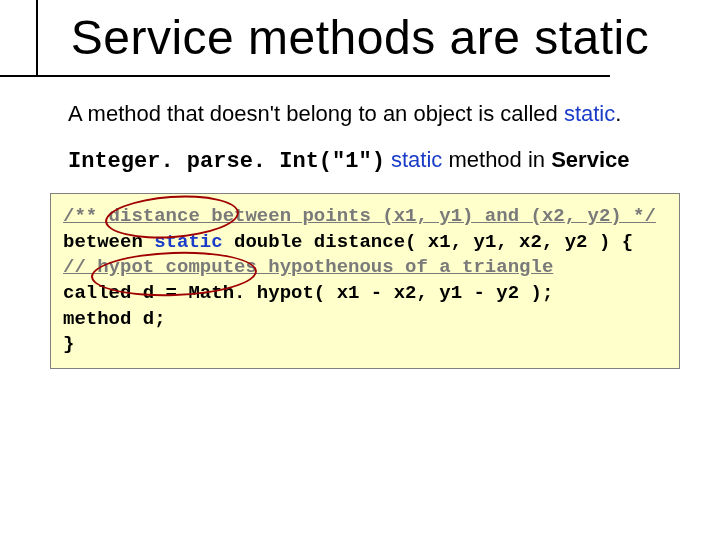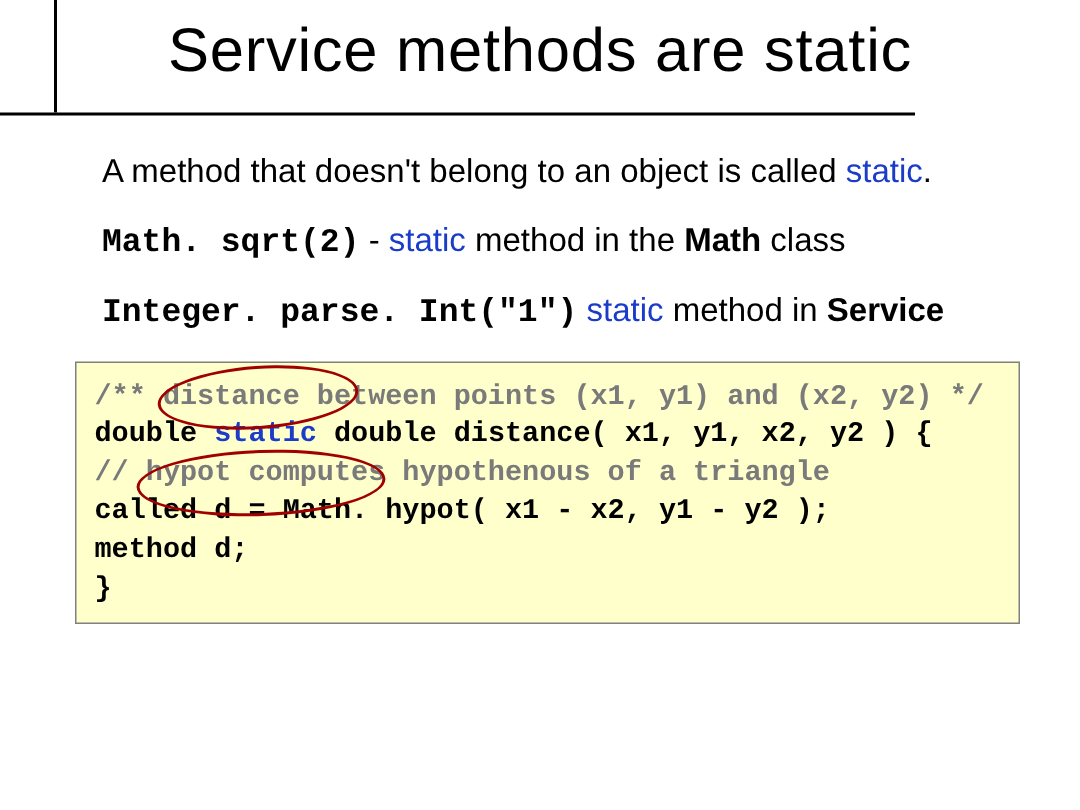--- a/index.html
+++ b/index.html
@@ -19,21 +19,21 @@
     box-sizing: border-box;
   }
   .title-wrap {
     position: absolute;
     left: 0;
     right: 0;
     top: 10px;
     text-align: center;
   }
   .title {
-    font-size: 41px;
+    font-size: 48px;
     font-weight: 400;
     letter-spacing: 0.5px;
   }
   .rule-v {
     position: absolute;
     left: 36px;
     top: 0;
     width: 0;
     height: 75px;
     border-left: 2px solid #000;
@@ -67,21 +67,21 @@
     border: 1px solid #808080;
     background: #ffffcc;
     padding: 10px 12px 10px 12px;
     font-family: "Courier New", Courier, monospace;
     font-weight: bold;
     font-size: 19px;
     line-height: 1.35;
     white-space: pre;
     position: relative;
   }
-  .code-grey { color: #7a7a7a; }
+  .code-grey { color: #7a7a7a; text-decoration: underline; }
   .code-blue { color: #1a3cc8; }
   .oval {
     position: absolute;
     border: 2px solid #a00000;
     border-radius: 50%;
     pointer-events: none;
   }
   .oval1 {
     left: 54px;
     top: 2px;
@@ -108,30 +108,27 @@
   <div class="title-wrap">
     <span class="title">Service methods are static</span>
   </div>
 
   <div class="body">
 
     <p class="p">
       <span>A method that doesn't belong to an object is called </span><span class="blue">static</span><span>.</span>
     </p>
 
-    <p class="p">
-      <span class="mono">Math. sqrt(2)</span><span> - </span><span class="blue">static</span><span> method in the </span><b>Math</b><span> class</span>
-    </p>
 
     <p class="p">
       <span class="mono">Integer. parse. Int("1")</span><span> </span><span class="blue">static</span><span> method in </span><b>Service</b>
     </p>
 
 
     <div class="codebox"><span class="code-grey">/** distance between points (x1, y1) and (x2, y2) */</span>
-<span>double </span><span class="code-blue">static</span><span> double distance( x1, y1, x2, y2 ) {</span>
+<span>between </span><span class="code-blue">static</span><span> double distance( x1, y1, x2, y2 ) {</span>
 <span class="code-grey">// hypot computes hypothenous of a triangle</span>
 <span>called d = Math. hypot( x1 - x2, y1 - y2 );</span>
 <span>method d;</span>
 <span>}</span><div class="oval oval1"></div><div class="oval oval2"></div></div>
 
   </div>
 </div>
 
 </body></html>

